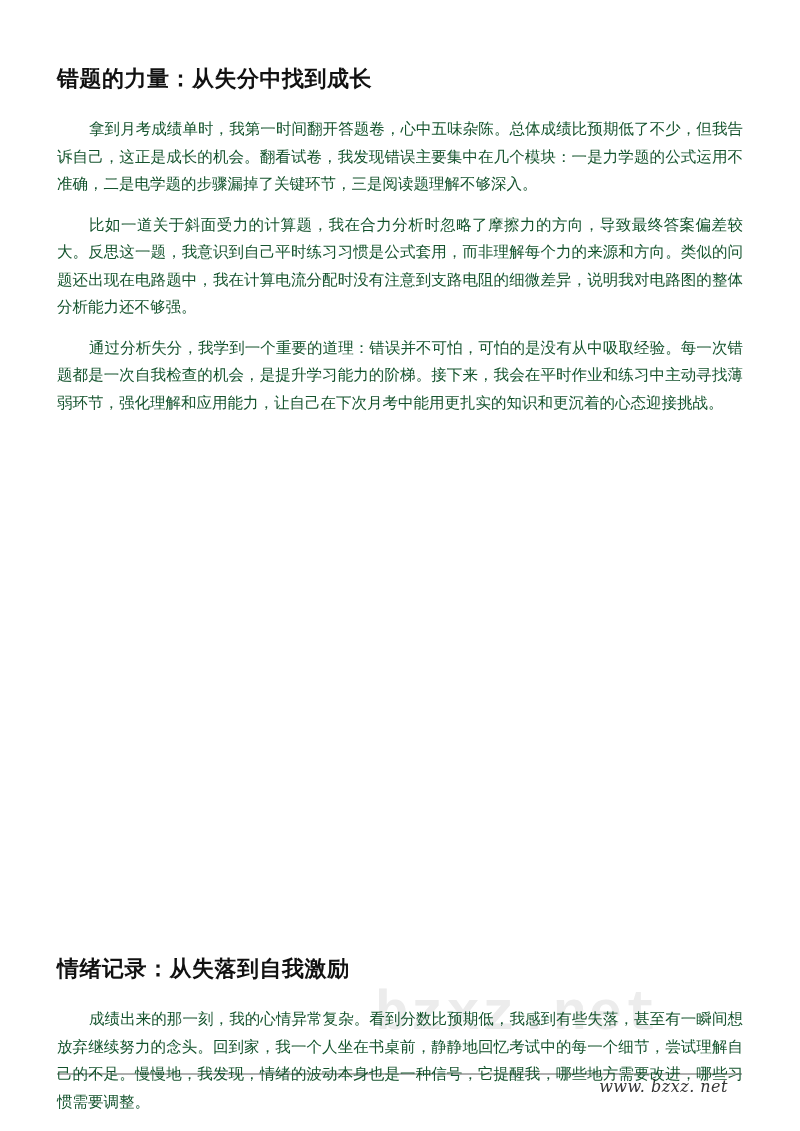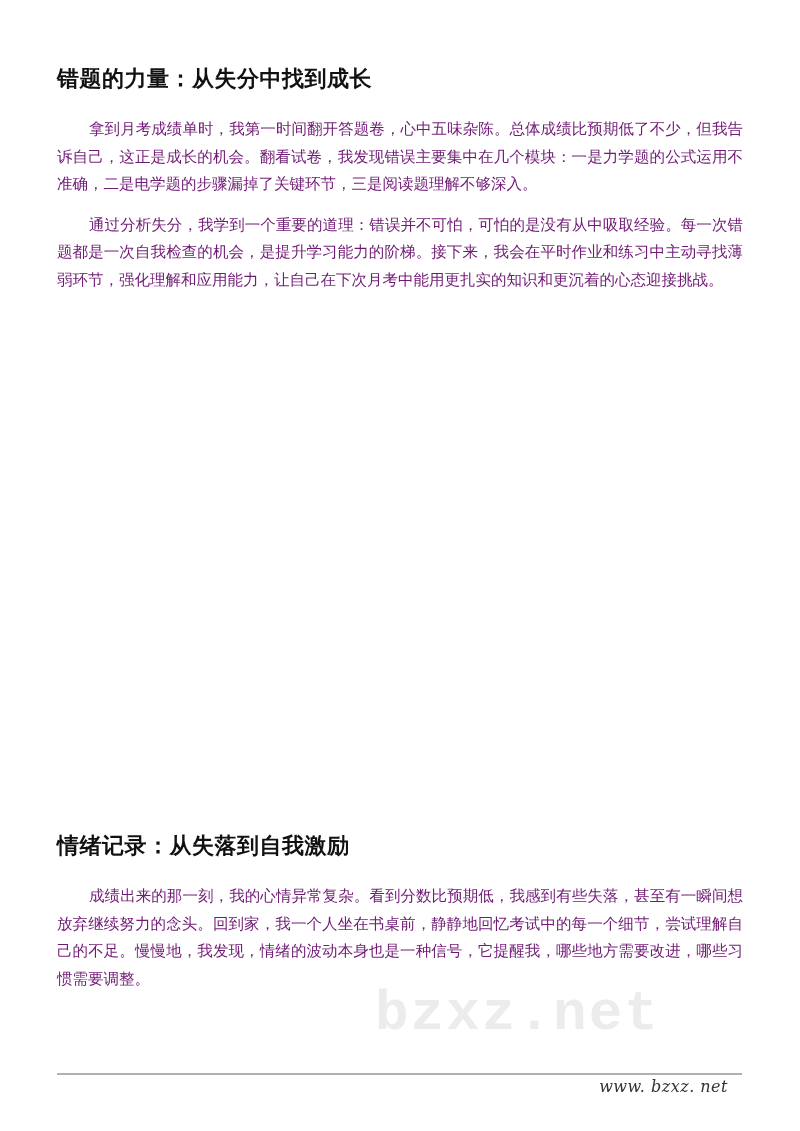--- a/index.html
+++ b/index.html
@@ -3,38 +3,39 @@
   <meta charset="utf-8">
   <style>
     html, body { margin: 0; padding: 0; background: #ffffff; }
     body { width: 800px; height: 1131px; position: relative; overflow: hidden;
            font-family: "DejaVu Serif", "Liberation Serif", serif; color: #1a1a1a; }
     .page { position: absolute; left: 0; top: 0; width: 800px; height: 1131px; }
     .section { position: absolute; left: 57px; width: 686px; }
     .section-title { font-family: "DejaVu Sans", "Liberation Sans", sans-serif;
                      font-weight: bold; font-size: 22px; color: #111; margin: 0; letter-spacing: 0.5px; }
     .para { font-size: 15.5px; line-height: 27.5px; text-indent: 32px; margin: 0 0 13px 0;
-            text-align: justify; color: #701a75; }
+            text-align: justify; color: #14532d; }
     .watermark { position: absolute; left: 375px; top: 982px; font-family: Liberation Mono, monospace;
                  font-weight: bold; font-size: 56px; color: #ececec; letter-spacing: 2px; z-index: 0; }
     .content { position: relative; z-index: 1; }
     .footer-rule { position: absolute; left: 57px; top: 1073px; width: 685px; height: 2px; background: #b0b0b0; }
     .footer-url { position: absolute; right: 72px; top: 1077px; font-family: "DejaVu Serif", "Liberation Serif", serif;
                   font-style: italic; font-size: 16px; color: #333; letter-spacing: 0.5px; }
   </style>
 </head>
 <body>
 
 <div class="page">
 
   <div class="watermark">bzxz.net</div>
 
   <div class="section content" style="top:64px;">
     <h1 class="section-title" style="margin-bottom:22px;">错题的力量：从失分中找到成长</h1>
     <p class="para">拿到月考成绩单时，我第一时间翻开答题卷，心中五味杂陈。总体成绩比预期低了不少，但我告诉自己，这正是成长的机会。翻看试卷，我发现错误主要集中在几个模块：一是力学题的公式运用不准确，二是电学题的步骤漏掉了关键环节，三是阅读题理解不够深入。</p>
+    <p class="para">比如一道关于斜面受力的计算题，我在合力分析时忽略了摩擦力的方向，导致最终答案偏差较大。反思这一题，我意识到自己平时练习习惯是公式套用，而非理解每个力的来源和方向。类似的问题还出现在电路题中，我在计算电流分配时没有注意到支路电阻的细微差异，说明我对电路图的整体分析能力还不够强。</p>
     <p class="para">通过分析失分，我学到一个重要的道理：错误并不可怕，可怕的是没有从中吸取经验。每一次错题都是一次自我检查的机会，是提升学习能力的阶梯。接下来，我会在平时作业和练习中主动寻找薄弱环节，强化理解和应用能力，让自己在下次月考中能用更扎实的知识和更沉着的心态迎接挑战。</p>
   </div>
 
   <div class="section content" style="top:588px;">
     <h1 class="section-title" style="margin-bottom:22px;">情绪记录：从失落到自我激励</h1>
     <p class="para">成绩出来的那一刻，我的心情异常复杂。看到分数比预期低，我感到有些失落，甚至有一瞬间想放弃继续努力的念头。回到家，我一个人坐在书桌前，静静地回忆考试中的每一个细节，尝试理解自己的不足。慢慢地，我发现，情绪的波动本身也是一种信号，它提醒我，哪些地方需要改进，哪些习惯需要调整。</p>
 
   </div>
 
   <div class="footer-rule"></div>

